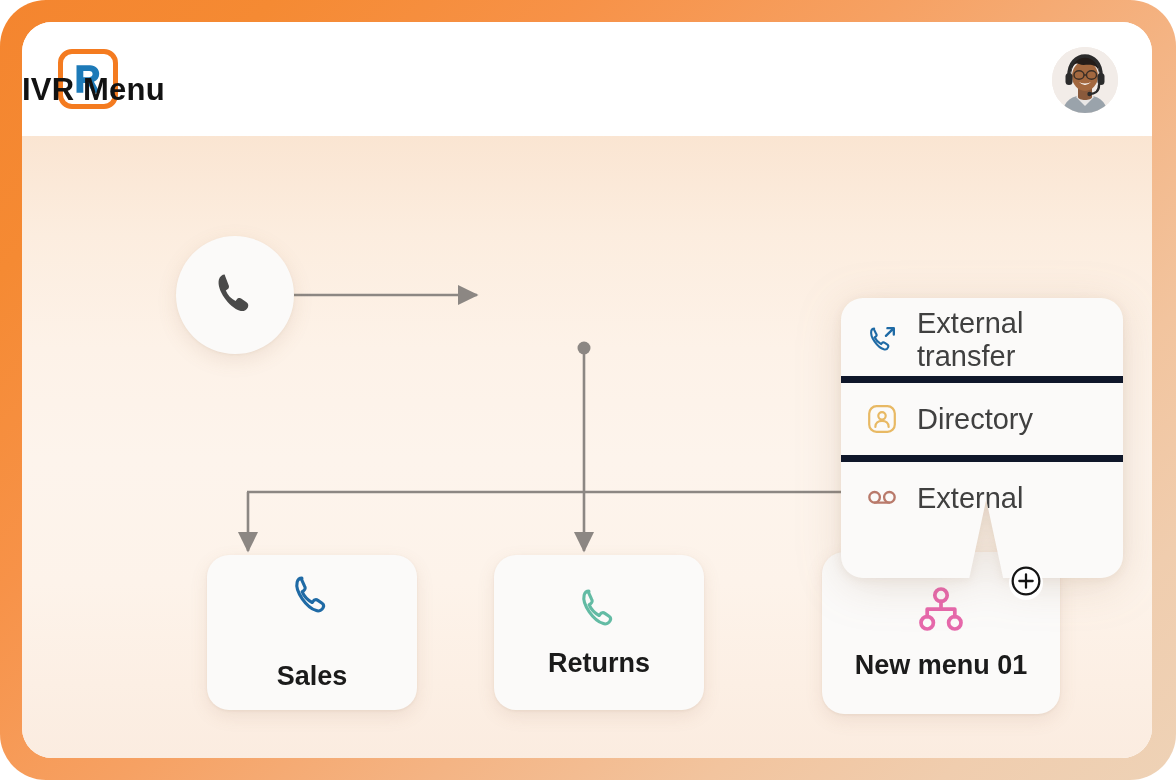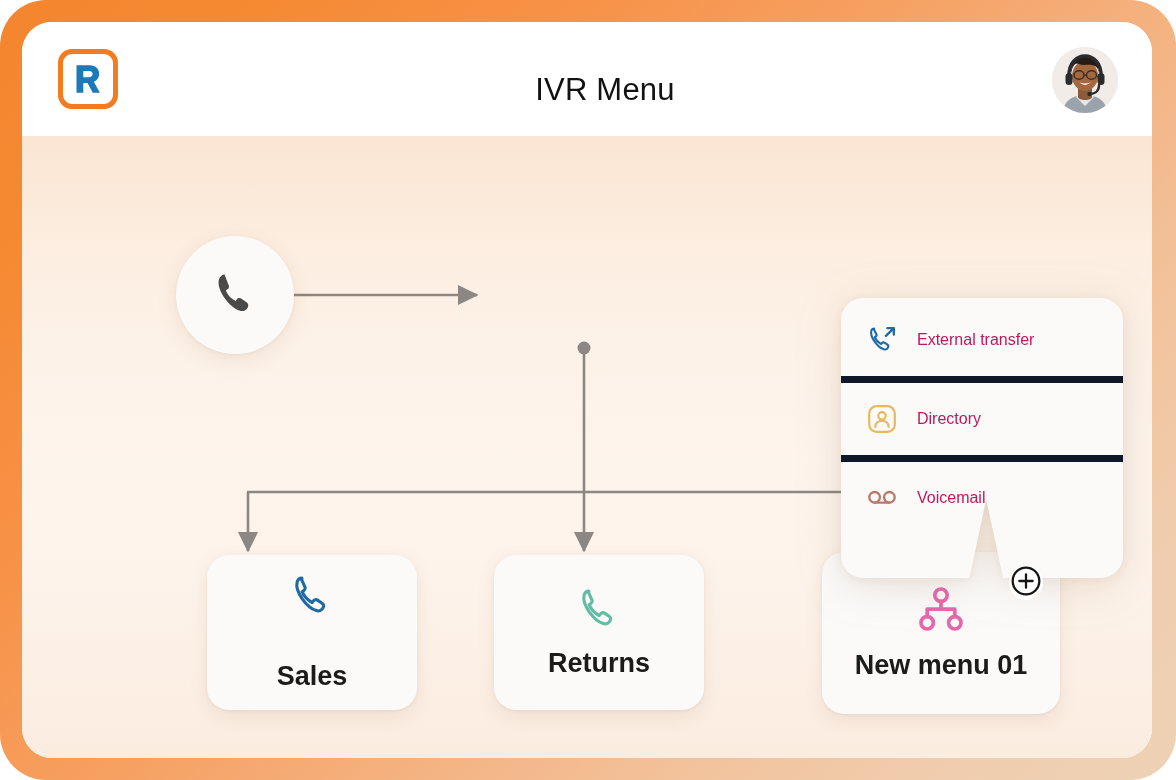--- a/index.html
+++ b/index.html
@@ -68,26 +68,24 @@
     align-items: center;
     justify-content: center;
   }
   .logo svg { display: block; }
 
   .page-title {
     position: absolute;
     left: 0;
     top: 50px;
     width: 100%;
-    text-align: center;
     font-size: 31px;
-    font-weight: normal;
+    font-weight: bold;
     color: #121212;
     letter-spacing: 0.2px;
-    margin-left: 18px;
   }
 
   .avatar {
     position: absolute;
     right: 34px;
     top: 25px;
     width: 66px;
     height: 66px;
     border-radius: 50%;
     overflow: hidden;
@@ -230,22 +228,22 @@
     align-items: center;
     gap: 18px;
     height: 72px;
     padding: 0 24px;
     cursor: pointer;
   }
   .dropdown-item + .dropdown-item {
     border-top: 7px solid #0f172a;
   }
   .dropdown-label {
-    font-size: 16px;
-    color: #be185d;
+    font-size: 29px;
+    color: #404040;
   }
   .dropdown-icon {
     width: 34px;
     height: 34px;
     flex: 0 0 34px;
     display: flex;
     align-items: center;
     justify-content: center;
   }
   .dropdown-icon svg { display: block; }
@@ -414,21 +412,21 @@
           <div class="dropdown-item">
             <span class="dropdown-icon">
               <svg width="32" height="32" viewBox="0 0 26 26">
                 <g fill="none" stroke="#b97a6b" stroke-width="1.9">
                   <circle cx="7.0" cy="12.4" r="4.3"></circle>
                   <circle cx="19.0" cy="12.4" r="4.3"></circle>
                   <path d="M7.0 16.7 h12.0" stroke-linecap="round"></path>
                 </g>
               </svg>
             </span>
-            <span class="dropdown-label">Voicemail</span>
+            <span class="dropdown-label">External</span>
           </div>
 
         </div>
       </div>
 
     </div>
   </div>
 </div>
 
 </body></html>

